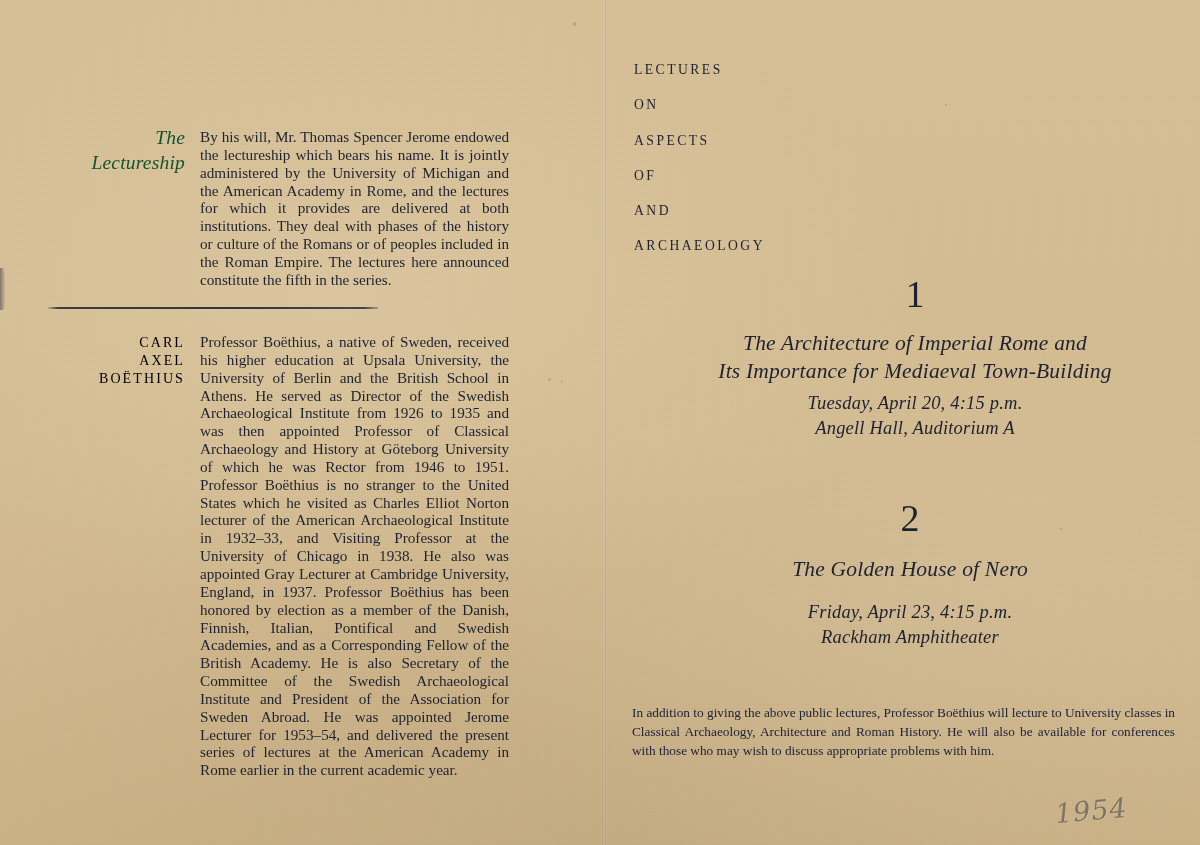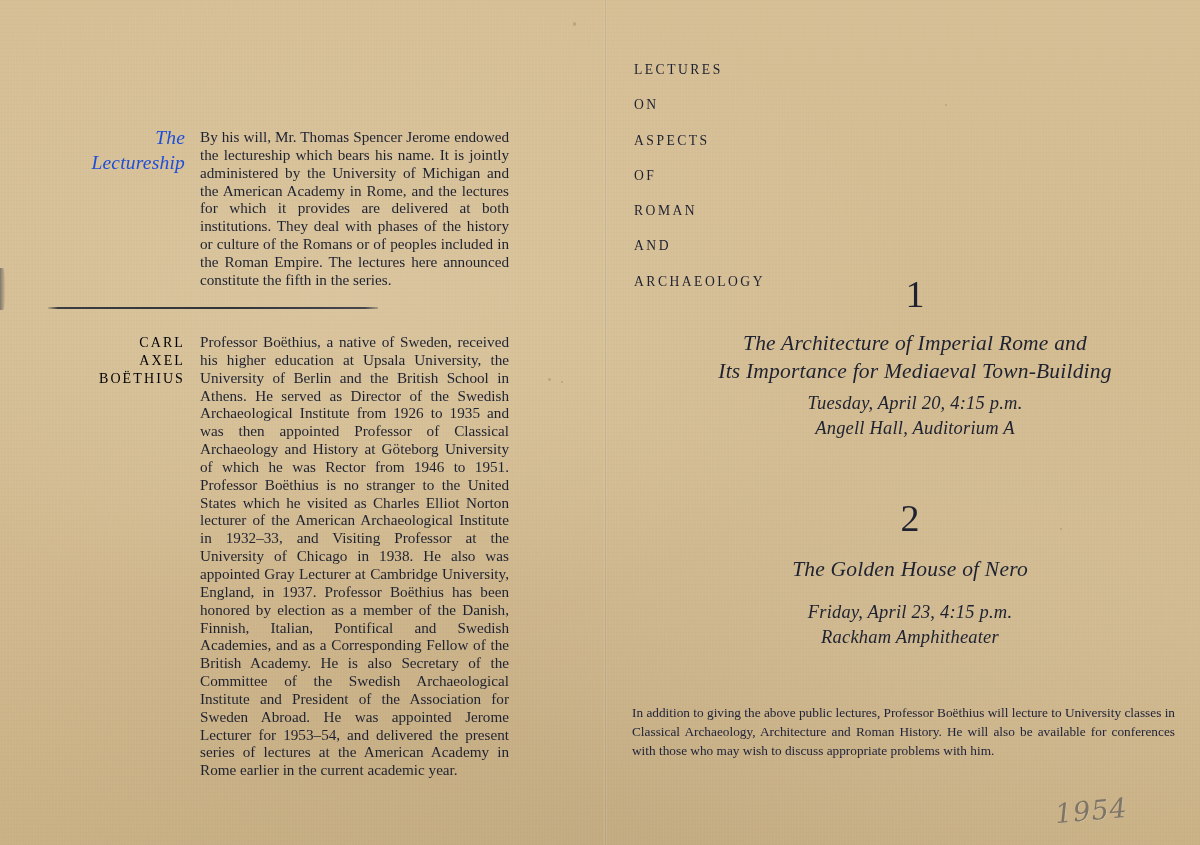--- a/index.html
+++ b/index.html
@@ -65,21 +65,21 @@
     left: 0;
     top: 0;
     width: 600px;
     height: 845px;
   }
 
   .side-head {
     position: absolute;
     text-align: right;
     line-height: 1.26;
-    color: #1d4ed8;
+    color: #14532d;
   }
 
   
   #lectureship-head {
     left: 60px;
     top: 126px;
     width: 125px;
     font-style: italic;
     font-size: 19.5px;
     letter-spacing: 0.2px;
@@ -249,21 +249,20 @@
 
   </div>
 
   <div id="right-page">
 
     <div id="series-title">
       <span>LECTURES</span>
       <span>ON</span>
       <span>ASPECTS</span>
       <span>OF</span>
-      <span>ROMAN</span>
       <span>AND</span>
       <span>ARCHAEOLOGY</span>
     </div>
 
     <div id="lecture-1" class="lecture">
       <div class="num">1</div>
       <div class="title">
         <span class="tl">The Architecture of Imperial Rome and</span>
         <span class="tl">Its Importance for Mediaeval Town-Building</span>
       </div>

